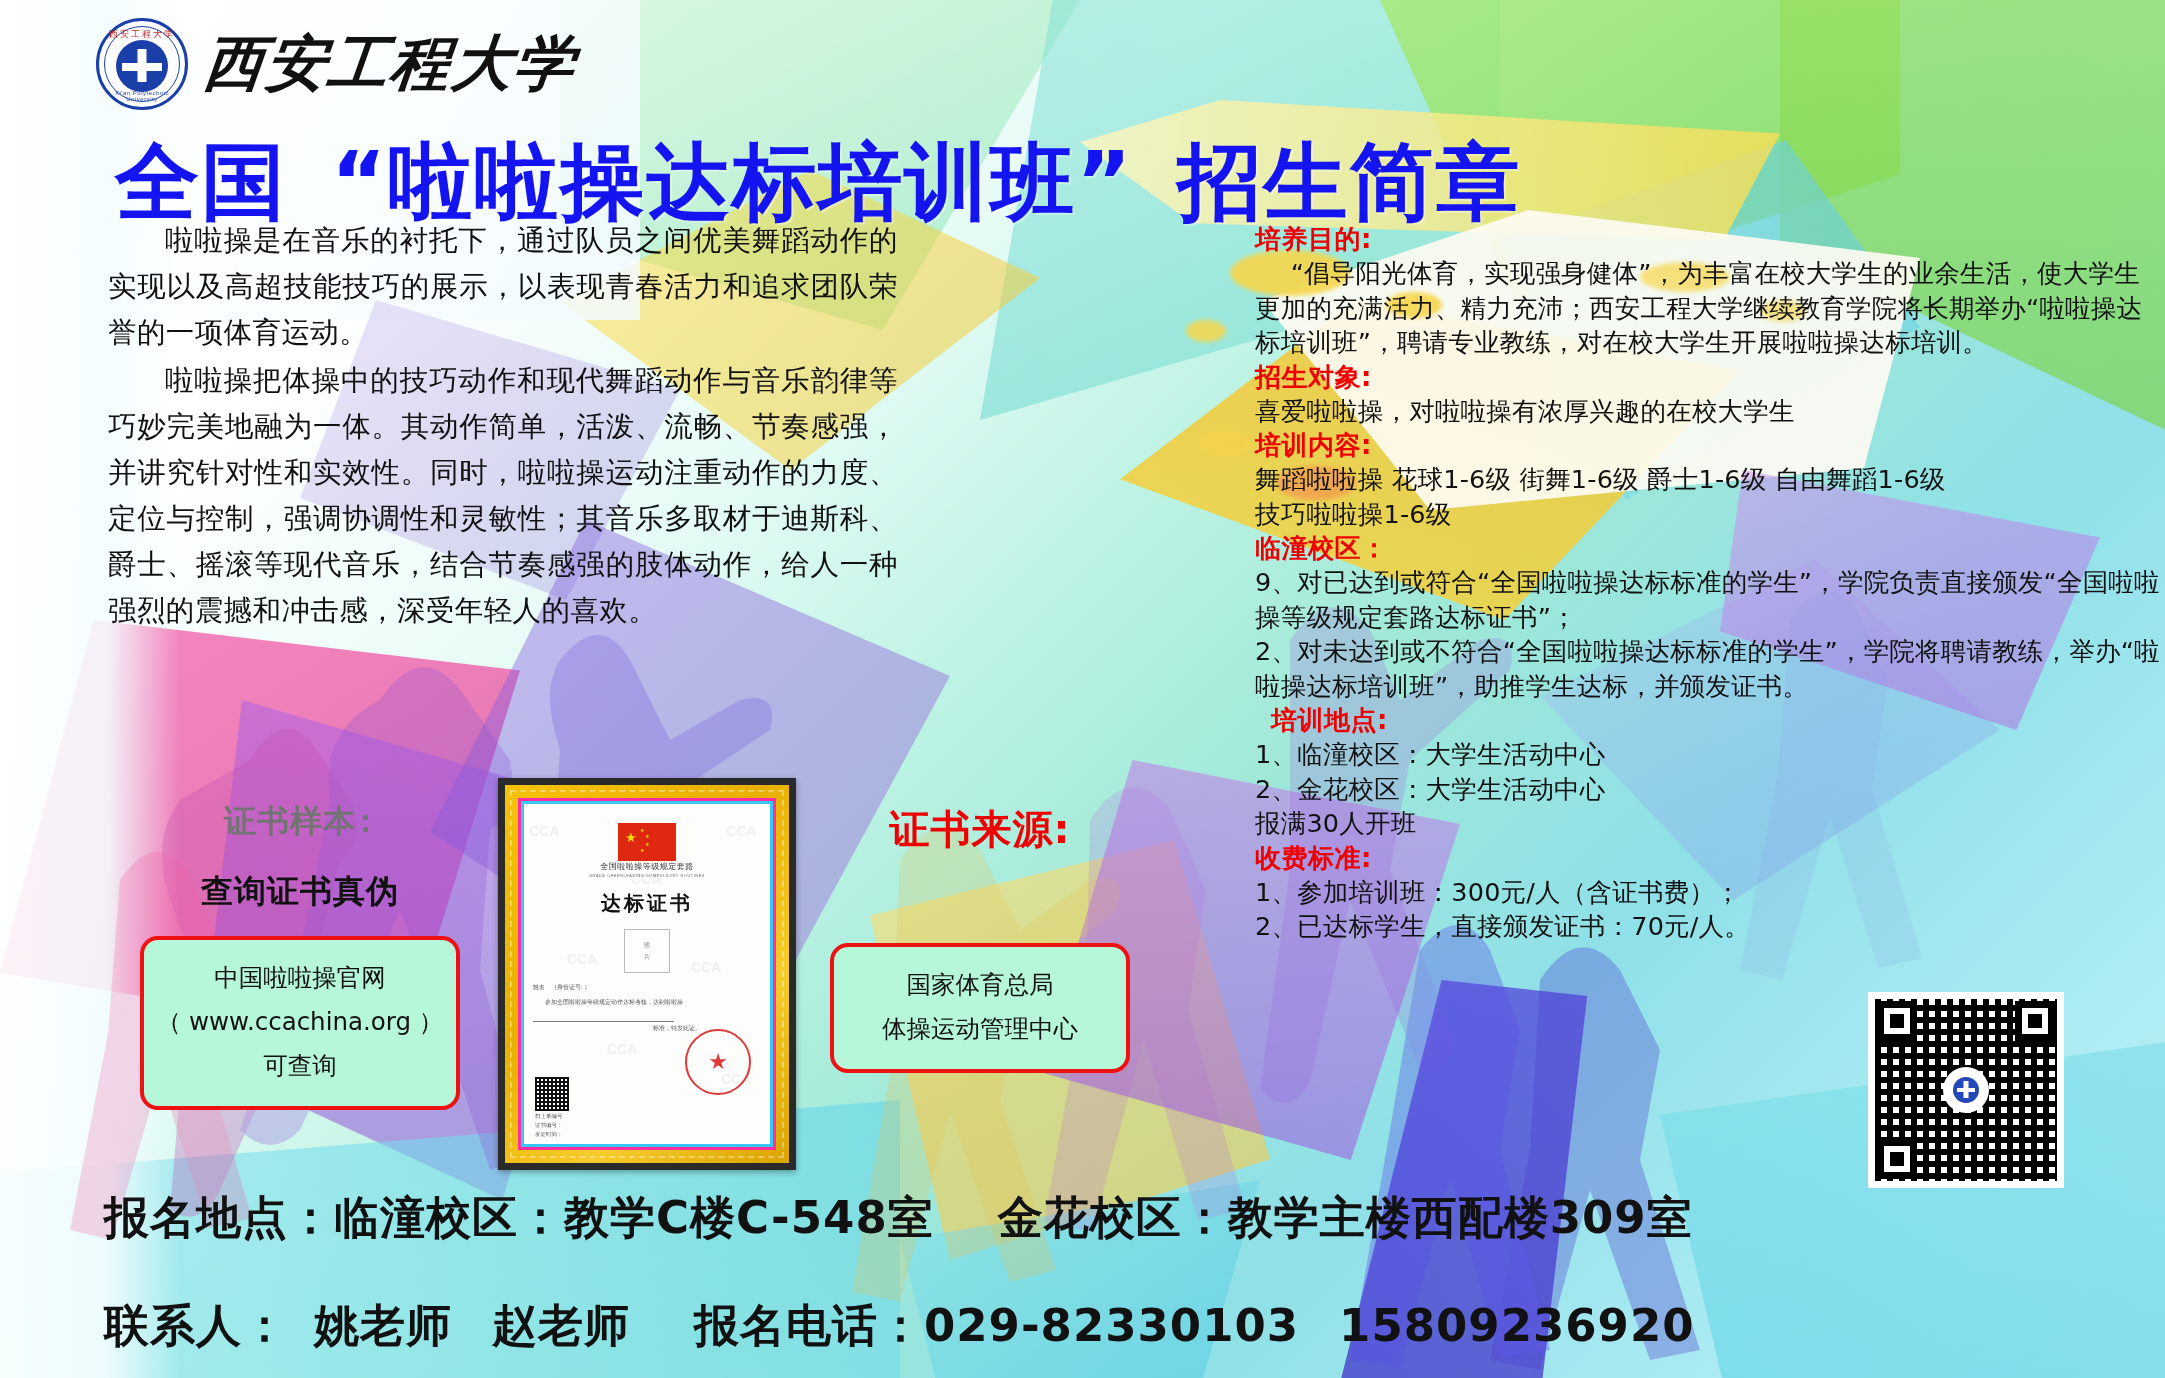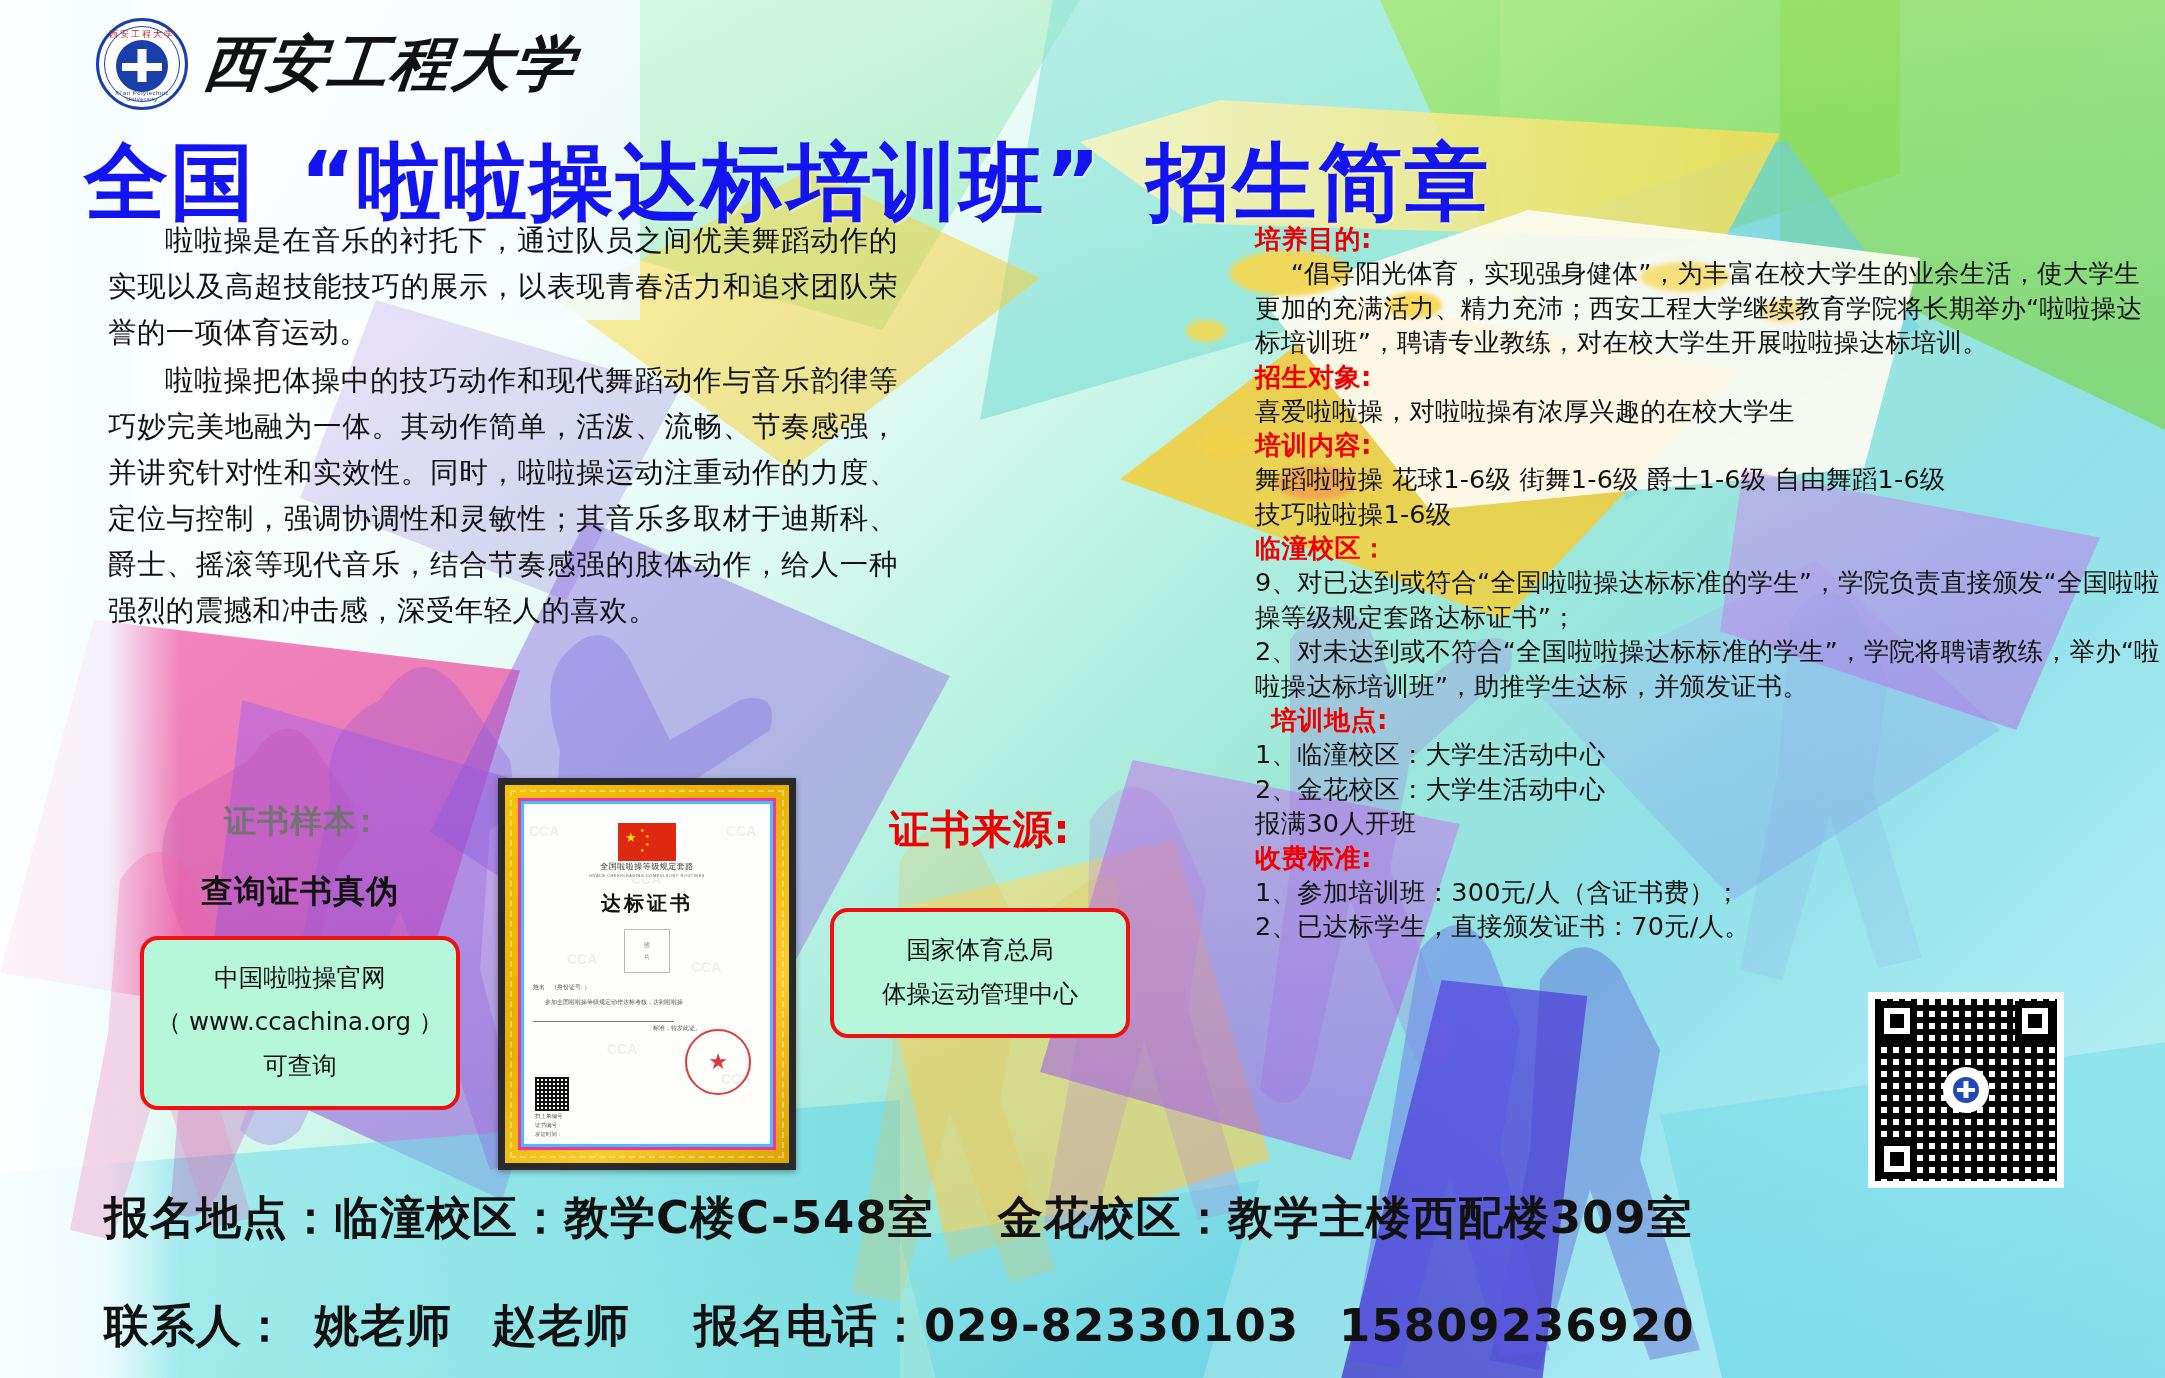--- a/index.html
+++ b/index.html
@@ -92,21 +92,21 @@
       width:52px; height:52px; border-radius:50%; background:#1a3fa8;}
   #logo-seal .emblem:after{ content:""; position:absolute; left:50%; top:18%; transform:translateX(-50%);
       width:9px; height:64%; background:#fff;}
   #logo-seal .emblem:before{ content:""; position:absolute; top:44%; left:12%; width:76%; height:8px; background:#fff;}
   #logo-seal .topchars{ position:absolute; top:7px; left:0; right:0; text-align:center; font-size:9px; color:#c02626; letter-spacing:2px;}
   #logo-seal .botchars{ position:absolute; bottom:5px; left:0; right:0; text-align:center; font-size:6px; color:#1a3fa8; letter-spacing:.5px;}
   #logo-wordmark { font-family:"DejaVu Serif",serif; font-size:60px; font-weight:bold; color:#111;
       font-style:italic; letter-spacing:2px; transform:skewX(-6deg); }
 
   
-  #main-title { position:absolute; top:126px; left:84px; width:1990px; z-index:20;
+  #main-title { position:absolute; top:126px; left:115px; width:1990px; z-index:20;
       font-size:84px; font-weight:bold; color:#1414f0; letter-spacing:2px; white-space:nowrap;
       font-family:"DejaVu Sans","Liberation Sans",sans-serif;
       text-shadow:2px 2px 0 rgba(255,255,255,.35);}
   #main-title .gap{ display:inline-block; width:44px;}
 
   
   #left-col { position:absolute; top:218px; left:108px; width:790px; z-index:20;}
   .para { font-size:28.5px; line-height:46px; color:#111; text-align:justify; text-indent:2em;
       letter-spacing:.4px; font-family:"DejaVu Sans","Liberation Sans",sans-serif;}
   .para + .para { margin-top:2px; }
@@ -344,21 +344,21 @@
           <div>扫上单编号</div>
           <div>证书编号：</div>
           <div>发证时间：</div>
         </div>
       </div>
     </div>
   </div>
 
   <div id="cert-source">
     <div id="cert-source-title">证书来源:</div>
-    <div class="greenbox" style="margin-top:51px;">
+    <div class="greenbox" style="margin-top:86px;">
       <div>国家体育总局</div>
       <div>体操运动管理中心</div>
     </div>
   </div>
 
   <div id="qr-box">
     <div id="qr-grid">
       <div class="qr-eye" style="left:2px;  top:2px;"></div>
       <div class="qr-eye" style="right:2px; top:2px;"></div>
       <div class="qr-eye" style="left:2px;  bottom:2px;"></div>

